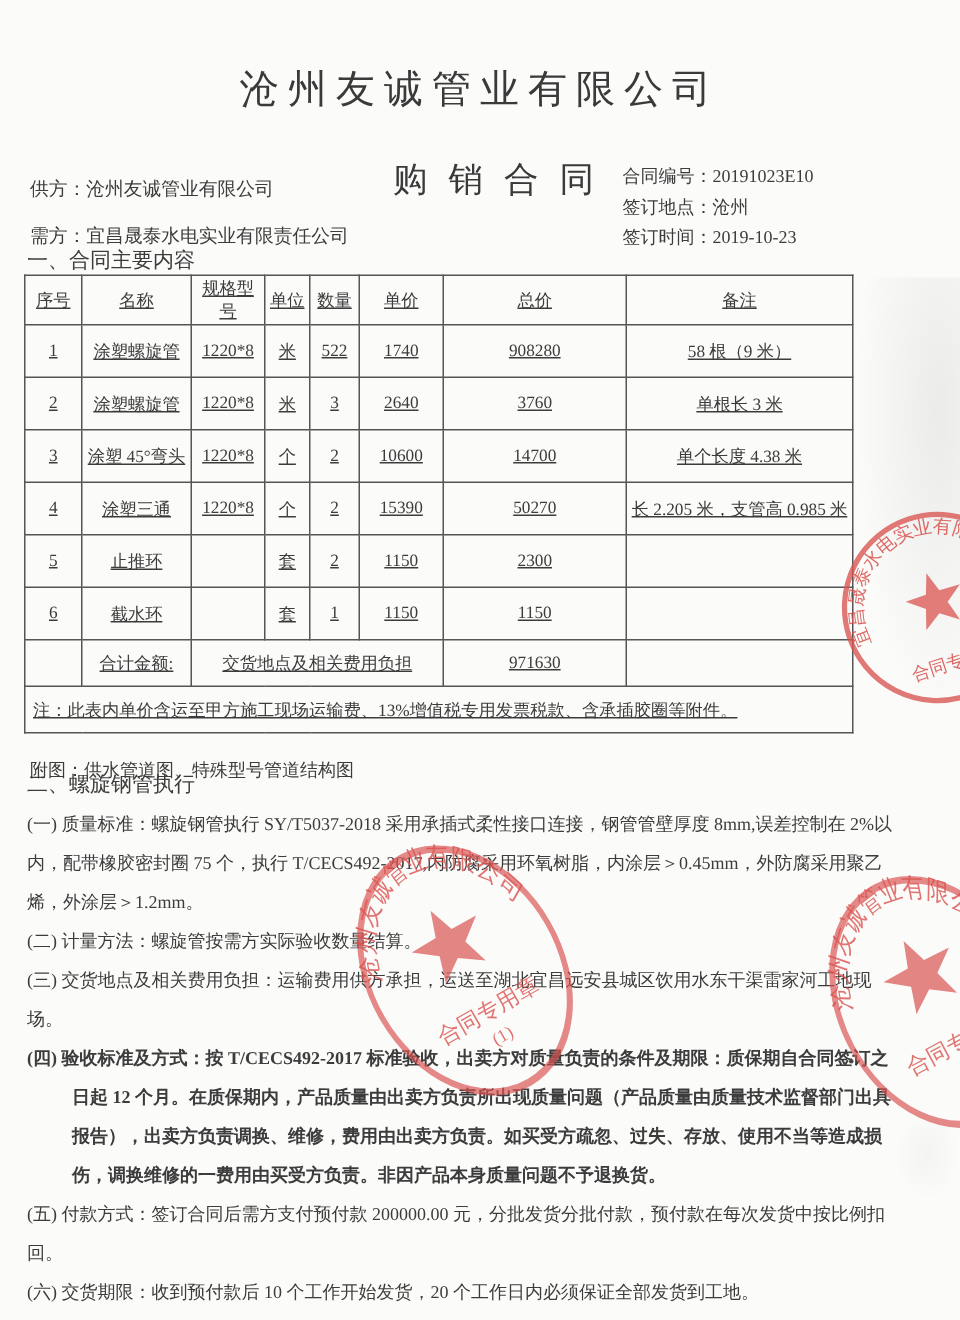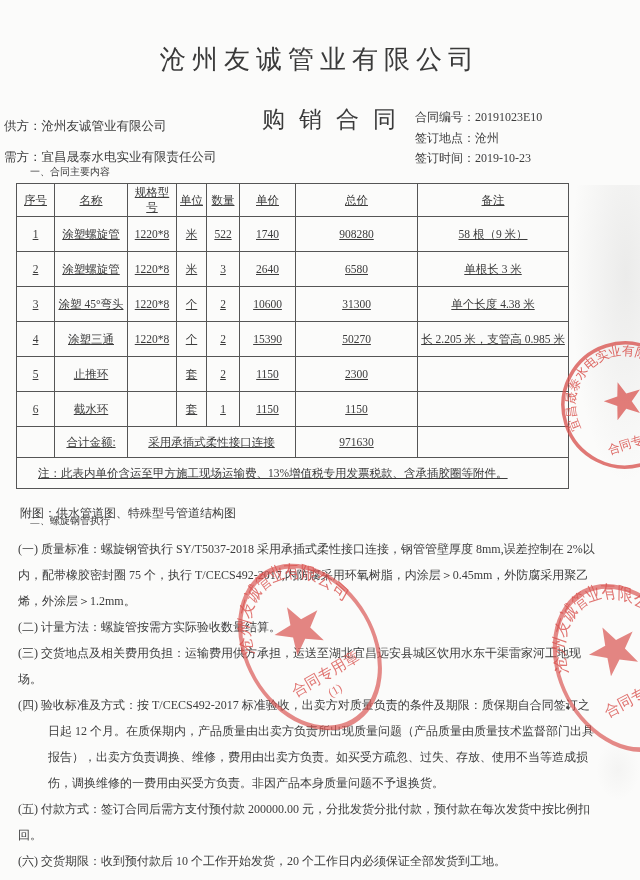--- a/index.html
+++ b/index.html
@@ -16,43 +16,43 @@
     background:radial-gradient(ellipse at center, rgba(150,150,150,0.07), rgba(150,150,150,0) 70%);}
   .company-title{
     position:absolute;top:42px;left:0;width:100%;text-align:center;
     font-size:26px;letter-spacing:6px;font-weight:400;color:#3a3a3a;margin:0;
   }
   .doc-title{
     position:absolute;top:88px;left:0;width:100%;text-align:center;
     font-size:23px;letter-spacing:14px;font-weight:400;color:#3a3a3a;margin:16px;
   }
   .meta{position:absolute;left:415px;top:107px;font-size:12px;line-height:20.5px;}
-  .party{position:absolute;left:4px;font-size:12.5px;font-family:Liberation Mono, monospace;}
+  .party{position:absolute;left:20px;font-size:12.5px;font-family:Liberation Mono, monospace;}
   .party.supplier{top:118px;}
   .party.buyer{top:149px;}
-  .sec-heading{position:absolute;left:18px;font-size:10px;margin-left:12px;}
+  .sec-heading{position:absolute;left:18px;font-size:14px;}
   .sec1{top:165px;}
   .sec2{top:514px;}
   table.items{
     position:absolute;left:16px;top:183px;width:552px;
     border-collapse:collapse;table-layout:fixed;
     font-size:11.5px;color:#3c3c3c;text-decoration:underline;
   }
   table.items th,table.items td{
     border:1px solid #555;text-align:center;vertical-align:middle;
     font-weight:400;padding:1px 3px;overflow:hidden;
   }
   table.items thead th{height:28px;}
   table.items tbody td{height:32px;}
   table.items .total-row td{height:28px;}
-  table.items .note-row td{height:28px;text-align:left;padding-left:21px;font-size:11.5px;}
+  table.items .note-row td{height:28px;text-align:left;padding-left:5px;font-size:11.5px;}
   .attachment{position:absolute;left:20px;top:489px;font-size:12px;margin-top:16px;}
   .clauses{position:absolute;left:18px;top:536px;width:580px;font-size:12px;line-height:26px;}
   .clauses p{margin:0;}
-  .clauses p.hang{padding-left:30px;text-indent:-30px;}
+  .clauses p.hang{padding-left:30px;text-indent:-30px;font-weight:bold;}
   .seal{position:absolute;pointer-events:none;}
   .seal-buyer{left:555px;top:335px;}
   .seal-mid{left:205px;top:537px;}
   .seal-right{left:519px;top:558px;}
   .ink-dot{position:absolute;left:566px;top:706px;width:3px;height:3px;border-radius:50%;background:#444;}
   .seal text{font-family:"Liberation Serif","DejaVu Serif",serif;}
 </style>
 </head>
 <body>
 
@@ -109,31 +109,31 @@
         <td>908280</td>
         <td>58 根（9 米）</td>
       </tr>
       <tr>
         <td>2</td>
         <td>涂塑螺旋管</td>
         <td>1220*8</td>
         <td>米</td>
         <td>3</td>
         <td>2640</td>
-        <td>6580</td>
+        <td>3760</td>
         <td>单根长 3 米</td>
       </tr>
       <tr>
         <td>3</td>
         <td>涂塑 45°弯头</td>
         <td>1220*8</td>
         <td>个</td>
         <td>2</td>
         <td>10600</td>
-        <td>31300</td>
+        <td>14700</td>
         <td>单个长度 4.38 米</td>
       </tr>
       <tr>
         <td>4</td>
         <td>涂塑三通</td>
         <td>1220*8</td>
         <td>个</td>
         <td>2</td>
         <td>15390</td>
         <td>50270</td>
@@ -155,21 +155,21 @@
         <td></td>
         <td>套</td>
         <td>1</td>
         <td>1150</td>
         <td>1150</td>
         <td></td>
       </tr>
       <tr class="total-row">
         <td></td>
         <td>合计金额:</td>
-        <td colspan="4">采用承插式柔性接口连接</td>
+        <td colspan="4">交货地点及相关费用负担</td>
         <td>971630</td>
         <td></td>
       </tr>
       <tr class="note-row">
         <td colspan="8">注：此表内单价含运至甲方施工现场运输费、13%增值税专用发票税款、含承插胶圈等附件。</td>
       </tr>
     </tbody>
   </table>
 
   <div class="attachment">附图：供水管道图、特殊型号管道结构图</div>

